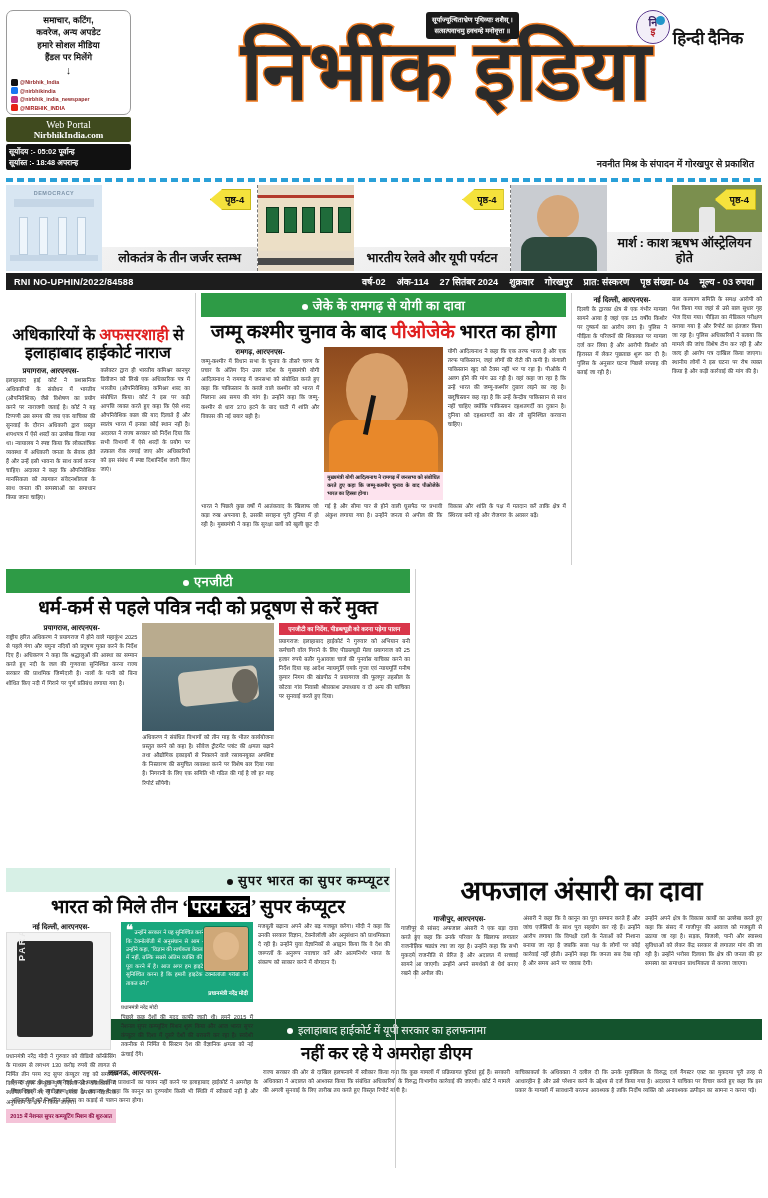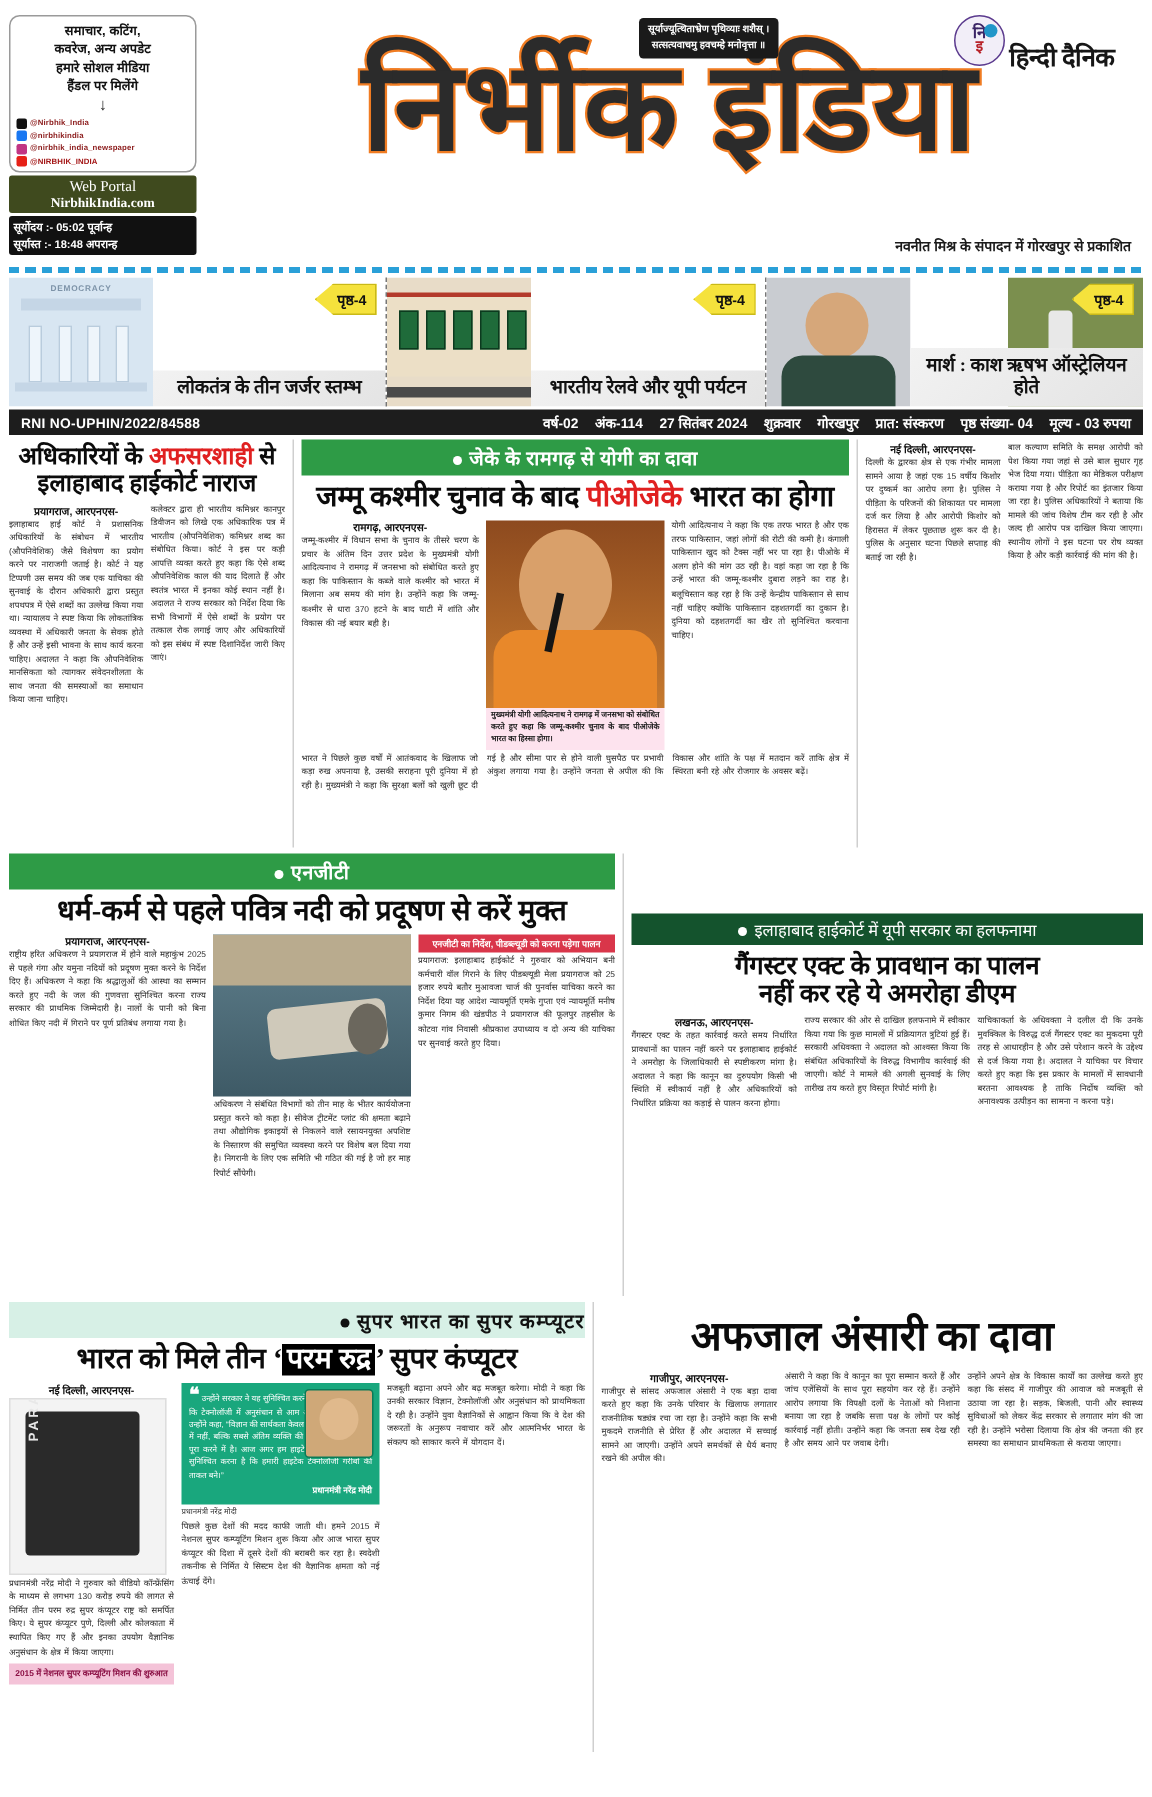--- a/index.html
+++ b/index.html
@@ -151,21 +151,21 @@
   .photo-yogi { width:100%; height:125px; background:linear-gradient(#8d4a1f,#c77a2e); position:relative; overflow:hidden; }
   .photo-yogi .face { position:absolute; left:18%; top:6px; width:62px; height:74px; border-radius:50%; background:#d9a06a; }
   .photo-yogi .robe { position:absolute; left:4%; bottom:0; width:92%; height:52px; background:#e8882a; border-radius:18px 18px 0 0; }
   .photo-yogi .mic { position:absolute; left:36%; top:48px; width:5px; height:40px; background:#151515; transform:rotate(12deg); }
   .photo-cap {
     background:#fde3ee; font-size:5.2px; line-height:1.5; color:#222; padding:2px 3px;
     text-align:justify; font-weight:bold;
   }
 
   
-  .row2 { display:flex; margin-top:4px; height:295px; }
+  .row2 { display:flex; margin-top:4px; height:295px;flex-direction:column; }
   .ngt-wrap { width:410px; flex:0 0 410px; padding-right:5px; border-right:1px solid #cfcfcf; }
   .hc-wrap { flex:1; padding-left:5px; }
   .river-photo { width:100%; height:108px; background:linear-gradient(#5f7f8c,#3e5a66); position:relative; overflow:hidden; }
   .river-photo .bank { position:absolute; left:0; top:0; width:100%; height:34px; background:#b9ab8e; }
   .river-photo .pipe { position:absolute; left:28%; top:46px; width:60%; height:34px; background:#cfc9ba; border-radius:6px; transform:rotate(-6deg); }
   .river-photo .pipe-end { position:absolute; right:12%; top:46px; width:26px; height:34px; border-radius:50%; background:#6b675d; }
   .redcap { background:#d9364a; color:#fff; font-size:6px; font-weight:bold; padding:2px 3px; text-align:center; }
 
   
   .row3 { display:flex; margin-top:4px; height:300px; }
@@ -313,21 +313,21 @@
       <span>गोरखपुर</span>
       <span>प्रात: संस्करण</span>
       <span>पृष्ठ संख्या- 04</span>
       <span>मूल्य - 03 रुपया</span>
     </span>
   </div>
 
   <div class="row1">
 
     <div class="col-left1">
-      <div class="hl" style="font-size:16px;padding:3px 0 2px 0;">
+      <div class="hl" style="font-size:16px;padding:3px 0 2px 0;margin-top:30px;">
         <span>अधिकारियों के </span><span class="hl-red">अफसरशाही</span><span> से इलाहाबाद हाईकोर्ट नाराज</span>
       </div>
       <div class="cols2">
         <div>
           <div class="byline">प्रयागराज, आरएनएस-</div>
           <div class="bodytext">इलाहाबाद हाई कोर्ट ने प्रशासनिक अधिकारियों के संबोधन में भारतीय (औपनिवेशिक) जैसे विशेषण का प्रयोग करने पर नाराजगी जताई है। कोर्ट ने यह टिप्पणी उस समय की जब एक याचिका की सुनवाई के दौरान अधिकारी द्वारा प्रस्तुत शपथपत्र में ऐसे शब्दों का उल्लेख किया गया था। न्यायालय ने स्पष्ट किया कि लोकतांत्रिक व्यवस्था में अधिकारी जनता के सेवक होते हैं और उन्हें इसी भावना के साथ कार्य करना चाहिए। अदालत ने कहा कि औपनिवेशिक मानसिकता को त्यागकर संवेदनशीलता के साथ जनता की समस्याओं का समाधान किया जाना चाहिए।</div>
         </div>
         <div>
           <div class="bodytext">कलेक्टर द्वारा ही भारतीय कमिश्नर कानपुर डिवीजन को लिखे एक अधिकारिक पत्र में भारतीय (औपनिवेशिक) कमिश्नर शब्द का संबोधित किया। कोर्ट ने इस पर कड़ी आपत्ति व्यक्त करते हुए कहा कि ऐसे शब्द औपनिवेशिक काल की याद दिलाते हैं और स्वतंत्र भारत में इनका कोई स्थान नहीं है। अदालत ने राज्य सरकार को निर्देश दिया कि सभी विभागों में ऐसे शब्दों के प्रयोग पर तत्काल रोक लगाई जाए और अधिकारियों को इस संबंध में स्पष्ट दिशानिर्देश जारी किए जाएं।</div>
         </div>
@@ -399,21 +399,20 @@
           <div class="bodytext" style="margin-top:2px;">प्रयागराज: इलाहाबाद हाईकोर्ट ने गुरुवार को अभियान बनी कर्मचारी वॉल गिराने के लिए पीडब्ल्यूडी मेला प्रयागराज को 25 हजार रुपये बतौर मुआवजा चार्ज की पुनर्वास याचिका करने का निर्देश दिया यह आदेश न्यायमूर्ति एमके गुप्ता एवं न्यायमूर्ति मनीष कुमार निगम की खंडपीठ ने प्रयागराज की फूलपुर तहसील के कोटवा गांव निवासी श्रीप्रकाश उपाध्याय व दो अन्य की याचिका पर सुनवाई करते हुए दिया।</div>
         </div>
       </div>
     </div>
 
     <div class="hc-wrap">
       <div class="blackband">
         <span class="bullet"></span><span>इलाहाबाद हाईकोर्ट में यूपी सरकार का हलफनामा</span>
       </div>
       <div class="hl" style="font-size:17px;padding:4px 0 3px 0;">
-        <div>गैंगस्टर एक्ट के प्रावधान का पालन</div>
         <div>नहीं कर रहे ये अमरोहा डीएम</div>
       </div>
       <div class="cols3">
         <div>
           <div class="byline">लखनऊ, आरएनएस-</div>
           <div class="bodytext">गैंगस्टर एक्ट के तहत कार्रवाई करते समय निर्धारित प्रावधानों का पालन नहीं करने पर इलाहाबाद हाईकोर्ट ने अमरोहा के जिलाधिकारी से स्पष्टीकरण मांगा है। अदालत ने कहा कि कानून का दुरुपयोग किसी भी स्थिति में स्वीकार्य नहीं है और अधिकारियों को निर्धारित प्रक्रिया का कड़ाई से पालन करना होगा।</div>
         </div>
         <div>
             <div class="bodytext">राज्य सरकार की ओर से दाखिल हलफनामे में स्वीकार किया गया कि कुछ मामलों में प्रक्रियागत त्रुटियां हुई हैं। सरकारी अधिवक्ता ने अदालत को आश्वस्त किया कि संबंधित अधिकारियों के विरुद्ध विभागीय कार्रवाई की जाएगी। कोर्ट ने मामले की अगली सुनवाई के लिए तारीख तय करते हुए विस्तृत रिपोर्ट मांगी है।</div>
           </div>

